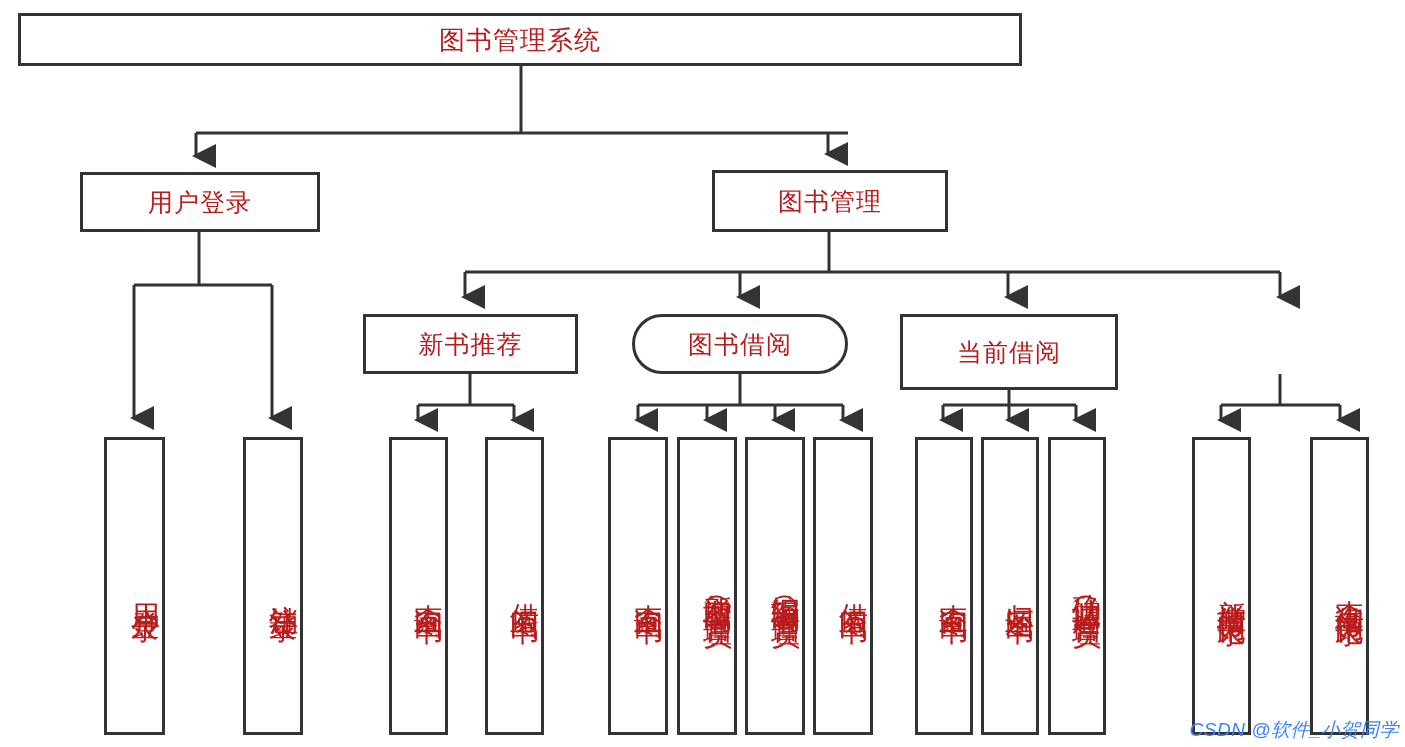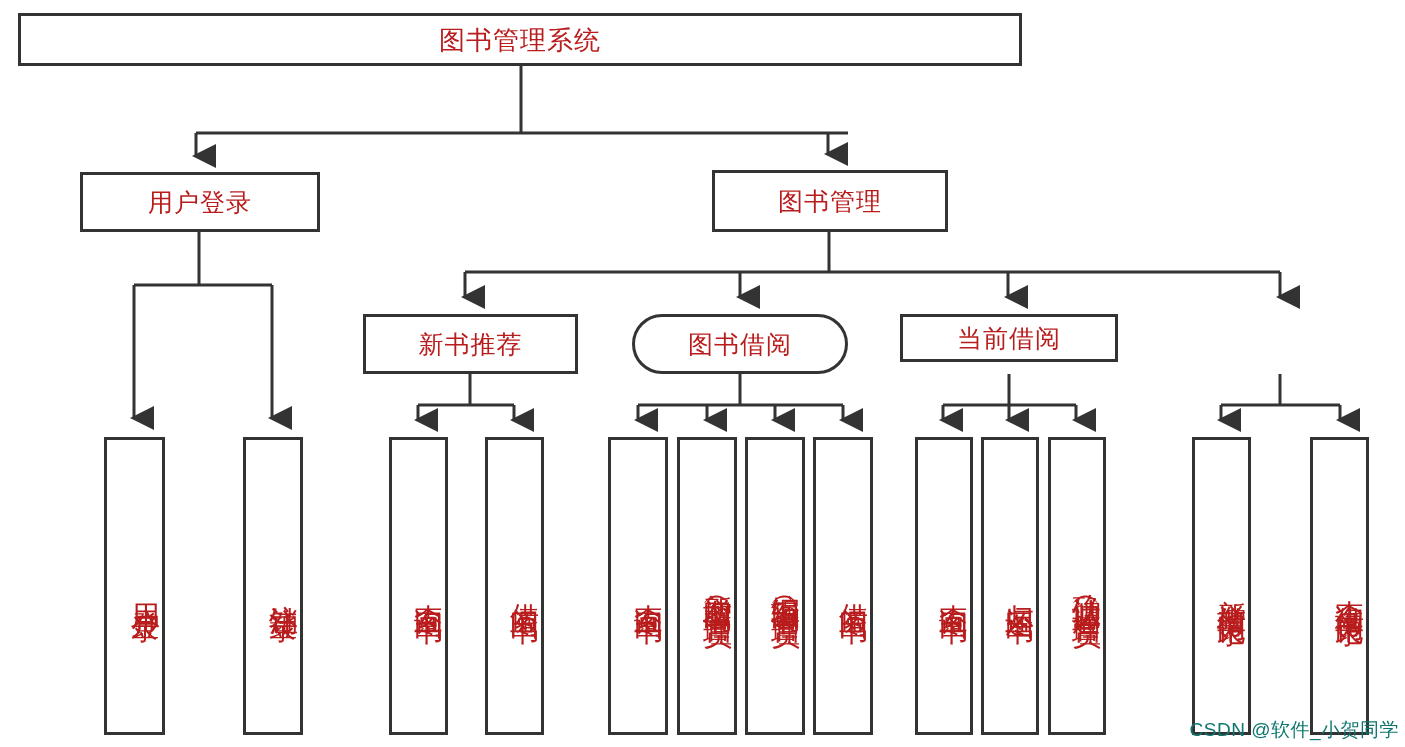--- a/index.html
+++ b/index.html
@@ -42,23 +42,24 @@
     text-orientation:upright;
     font-size:29px;
     line-height:1.12;
     letter-spacing:4px;
     white-space:nowrap;
   }
   .watermark{
     position:absolute;
     right:6px;bottom:4px;
     font-size:19px;
-    color:#0f766e;
+    color:#3b82f6;
     white-space:nowrap;
     letter-spacing:0.5px;
+    font-style:italic;
   }
 </style>
 </head>
 <body>
 
 <div id="canvas">
 
   <svg id="wires" viewBox="0 0 1405 747" xmlns="http://www.w3.org/2000/svg">
     <defs>
       <marker id="arrow" viewBox="0 0 12 12" refX="6" refY="10" markerWidth="8" markerHeight="10" orient="auto-start-reverse">
@@ -119,21 +120,21 @@
   <div class="node h" style="left:712px;top:170px;width:236px;height:62px;">
     <span>图书管理</span>
   </div>
 
   <div class="node h" style="left:363px;top:314px;width:215px;height:60px;">
     <span>新书推荐</span>
   </div>
   <div class="node h" style="left:632px;top:314px;width:216px;height:60px;border-radius:30px;">
     <span>图书借阅</span>
   </div>
-  <div class="node h" style="left:900px;top:314px;width:218px;height:48px;">
+  <div class="node h" style="left:900px;top:314px;width:218px;height:76px;">
     <span>当前借阅</span>
   </div>
 
   <div class="node v" style="left:104px;top:437px;width:61px;height:298px;">
     <span>用户登录</span>
   </div>
   <div class="node v" style="left:243px;top:437px;width:60px;height:298px;">
     <span>注销登录</span>
   </div>
 

